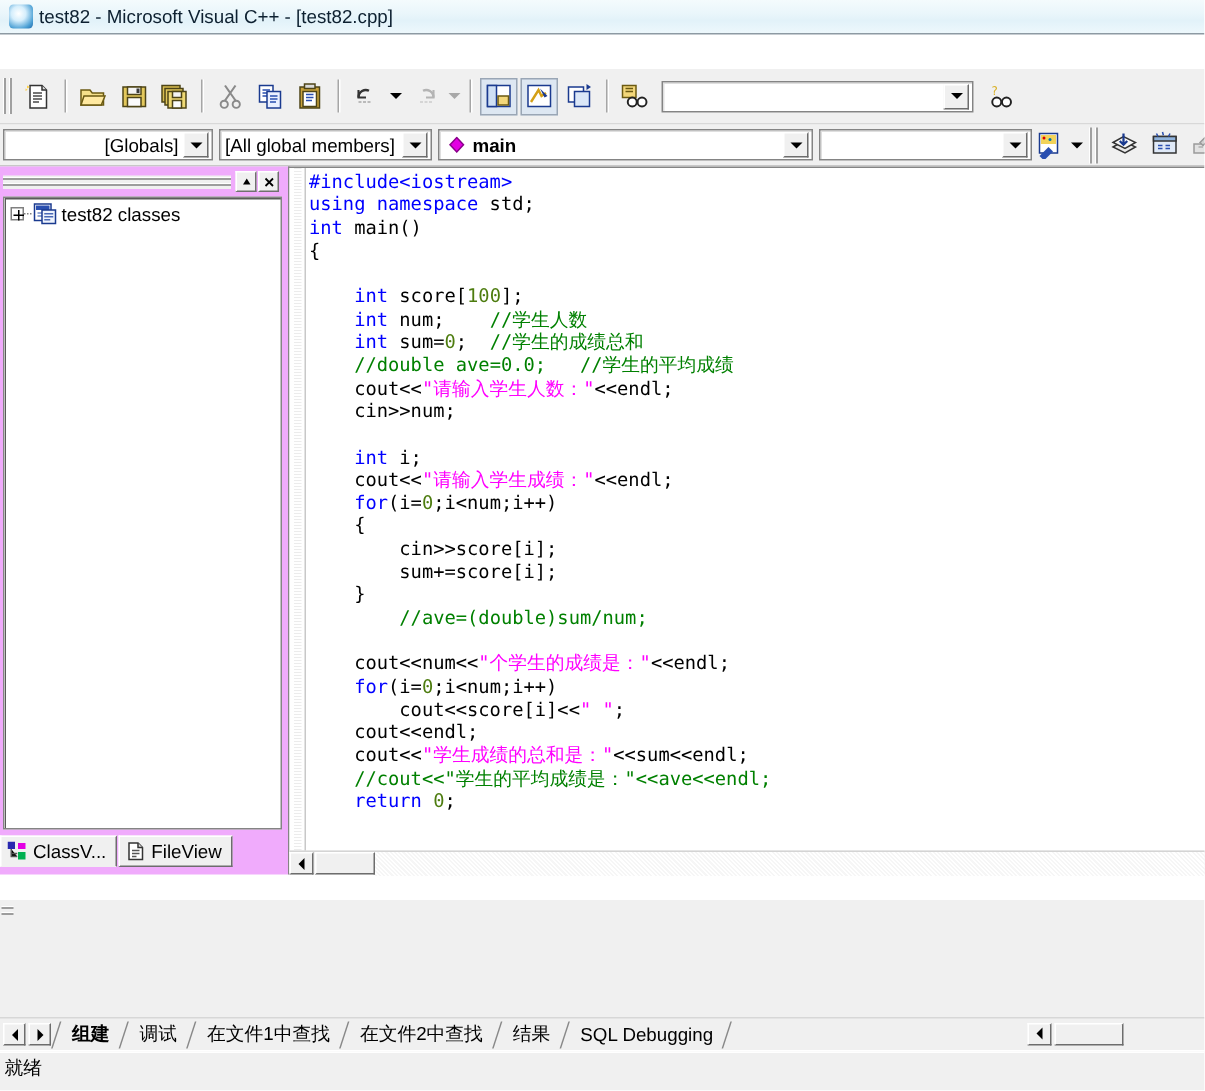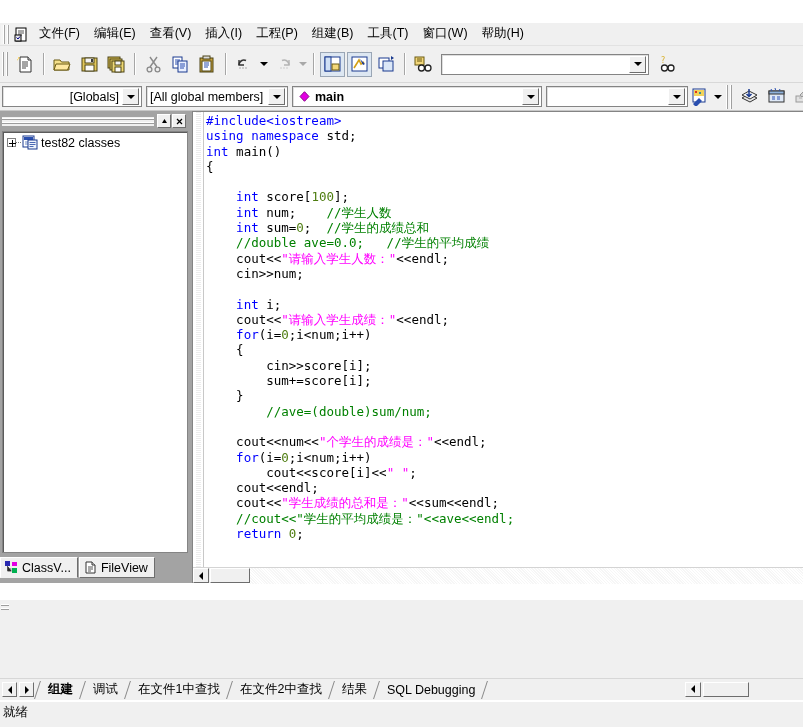--- a/index.html
+++ b/index.html
@@ -86,21 +86,21 @@
   .combo .cbtn {
     width: 17px; height: 17px; margin-right: 2px; flex: none;
     background: #f0f0f0; border: 1px solid #fff;
     border-right-color: #6d6d6d; border-bottom-color: #6d6d6d;
     display: flex; align-items: center; justify-content: center;
   }
 
   
   .workspace {
     position: absolute; left: 0; top: 111px; width: 194px; height: 472px;
-    background: #a3a3a3;
+    background: #f0abfc;
   }
   .ws-caption {
     position: absolute; left: 2px; top: 2px; width: 184px; height: 16px;
     display: flex; align-items: center;
   }
   .ws-caption .lines {
     flex: 1; height: 9px; margin-right: 2px;
     background: linear-gradient(to bottom,
        #f0f0f0 0,#f0f0f0 1px,#ffffff 1px,#ffffff 2px,#9d9d9d 2px,#9d9d9d 3px,
        #f0f0f0 3px,#f0f0f0 5px,#ffffff 5px,#ffffff 6px,#9d9d9d 6px,#9d9d9d 7px,#f0f0f0 7px);
@@ -250,41 +250,25 @@
     font-family: "Liberation Sans", sans-serif; font-size: 12.5px; color: #000;
     margin-left: 3px; position: relative; top: -2px;
   }
   svg { display: block; }
 </style>
 </head>
 <body>
 
 <div id="app">
 
-
-  <div class="menubar">
-    <div class="menu-gripper"></div>
-    <div class="tbtn" style="width:20px;">
-      <svg width="15" height="15" viewBox="0 0 15 15">
-        <rect x="2" y="1" width="10" height="13" fill="#fff" stroke="#000"></rect>
-        <path d="M4 4h6M4 6h6M4 8h4" stroke="#555" stroke-width="1"></path>
-        <rect x="1" y="8" width="6" height="6" fill="#e8e8e8" stroke="#000"></rect>
-        <path d="M2.5 10.5l1.5 1.5 2-2.5" stroke="#008" stroke-width="1" fill="none"></path>
-      </svg>
-    </div>
-    <div class="menu-item">文件(F)</div>
-    <div class="menu-item">编辑(E)</div>
-    <div class="menu-item">查看(V)</div>
-    <div class="menu-item">插入(I)</div>
-    <div class="menu-item">工程(P)</div>
-    <div class="menu-item">组建(B)</div>
-    <div class="menu-item">工具(T)</div>
-    <div class="menu-item">窗口(W)</div>
-    <div class="menu-item">帮助(H)</div>
-  </div>
+  <div class="titlebar">
+    <div class="tb-ico"></div>
+    <div class="tb-text">test82 - Microsoft Visual C++ - [test82.cpp]</div>
+  </div>
+
 
   <div class="toolbar tb1">
     <div class="grip"></div>
 
     <div class="tbtn">
       <svg width="19" height="19" viewBox="0 0 19 19">
         <path d="M4 2h8l3 3v12H4z" fill="#fff" stroke="#333"></path>
         <path d="M12 2v3h3" fill="#dcdcdc" stroke="#333"></path>
         <path d="M6 7h6M6 9h6M6 11h6M6 13h4" stroke="#4a4a4a"></path>
         <path d="M2 2l2 1-2 1z" fill="#ffd24d"></path>

